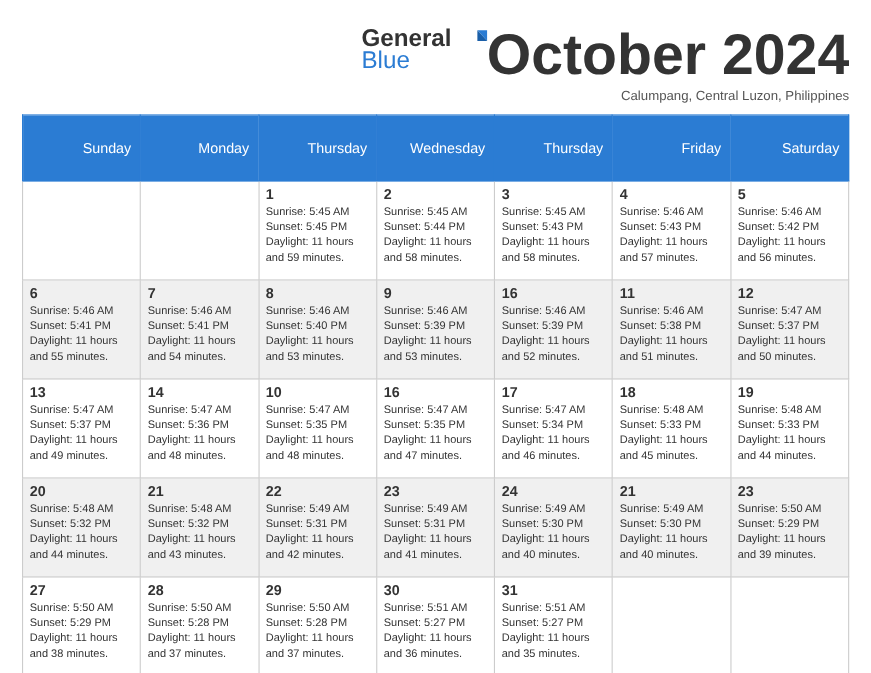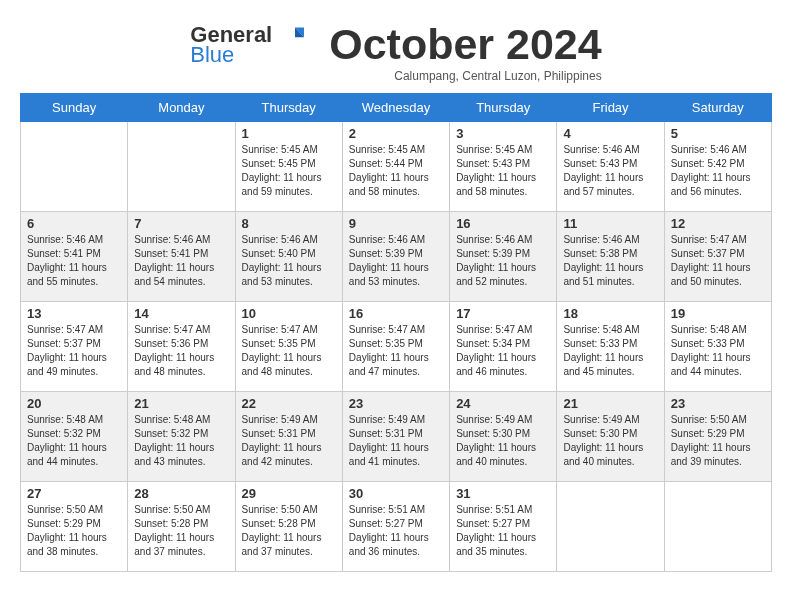--- a/index.html
+++ b/index.html
@@ -5,24 +5,23 @@
     * { box-sizing: border-box; margin: 0; padding: 0; }
     body {
       font-family: Arial, sans-serif;
       background: #fff;
       width: 792px;
       min-height: 612px;
       padding: 20px;
     }
     .header-area {
       display: flex;
-      justify-content: center;
+      justify-content: flex-end;
       align-items: flex-start;
       margin-bottom: 10px;
-      gap: 25px;
     }
     .logo {
       display: flex;
       flex-direction: column;
       align-items: flex-start;
     }
     .logo-text {
       display: flex;
       align-items: center;
       font-size: 22px;
@@ -32,38 +31,38 @@
     .logo-general { color: #333; font-weight: bold; }
     .logo-icon {
       width: 30px;
       height: 30px;
       margin-left: 2px;
     }
     .title-area {
       text-align: right;
     }
     .month-title {
-      font-size: 43px;
+      font-size: 52px;
       font-weight: bold;
       color: #333;
     }
     .location-title {
       font-size: 12px;
       color: #555;
     }
     .calendar {
       width: 100%;
       border-collapse: collapse;
       font-size: 11px;
     }
     .calendar th {
       background-color: #2b7cd3;
       color: #fff;
-      text-align: center;
-      padding: 6px 8px;
+      text-align: right;
+      padding: 22px 8px;
       font-size: 13px;
       font-weight: normal;
       border: 1px solid #2b7cd3;
     }
     .calendar td {
       border: 1px solid #ccc;
       vertical-align: top;
       padding: 4px 6px;
       height: 90px;
       width: 107px;

